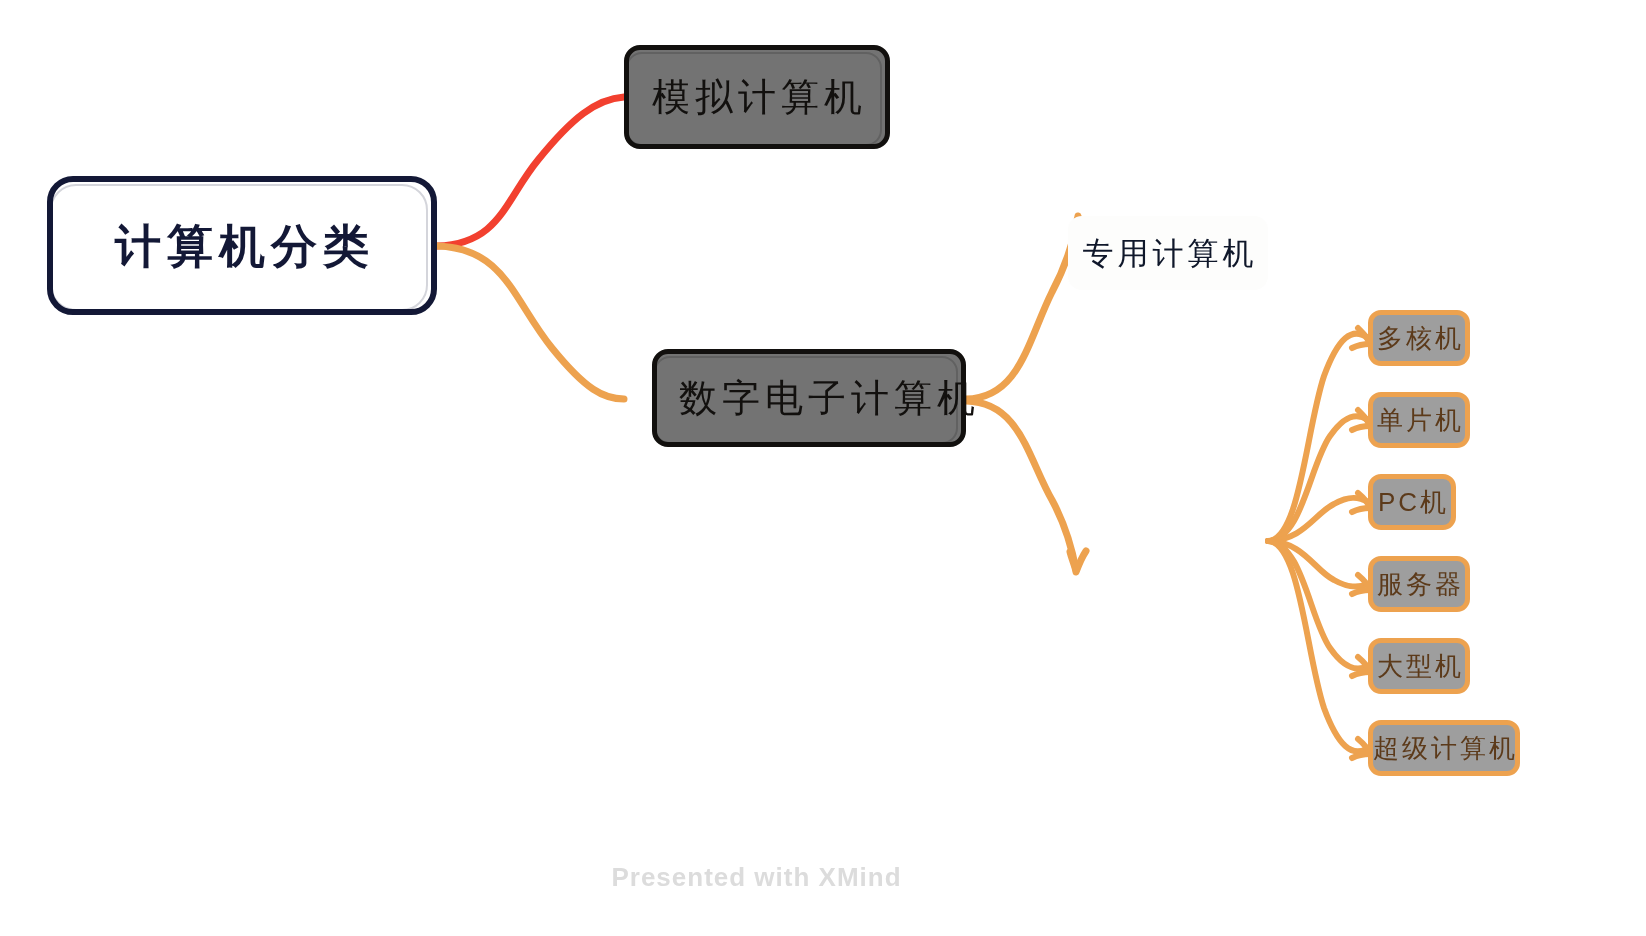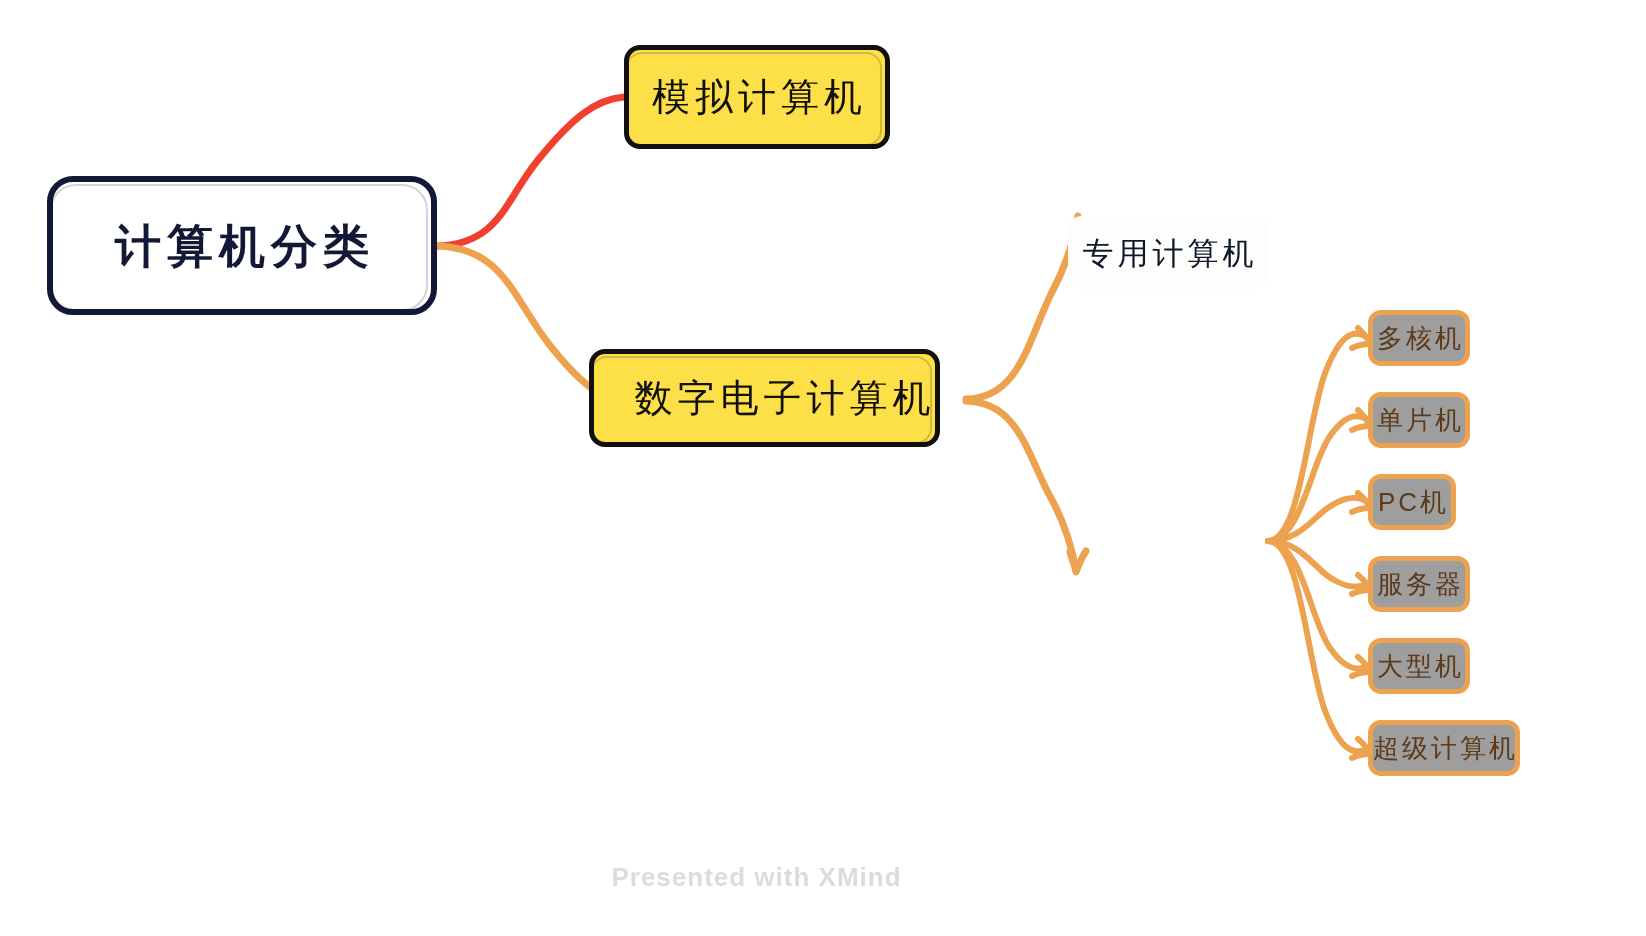--- a/index.html
+++ b/index.html
@@ -57,21 +57,21 @@
     font-weight: 700;
     color: #131836;
     letter-spacing: 6px;
     text-indent: 6px;
   }
 
   
   .node.lvl1 {
     border: 5px solid #12100e;
     border-radius: 16px;
-    background: #fde047;
+    background: #737373;
   }
   .node.lvl1 .label {
     font-size: 38px;
     font-weight: 400;
     color: #12100e;
     letter-spacing: 5px;
     text-indent: 5px;
   }
 
   
@@ -185,21 +185,21 @@
   </svg>
 
   <div class="node root" style="left:47px; top:176px; width:390px; height:139px;">
     <span class="label">计算机分类</span>
   </div>
 
   <div class="node lvl1" style="left:624px; top:45px; width:266px; height:104px;">
     <span class="label">模拟计算机</span>
   </div>
 
-  <div class="node lvl1" style="left:589px; top:349px; width:351px; height:98px;padding-left:36px;">
+  <div class="node lvl1" style="left:652px; top:349px; width:314px; height:98px;padding-left:36px;">
     <span class="label">数字电子计算机</span>
   </div>
 
   <div class="node lvl2" style="left:1068px; top:216px; width:200px; height:74px;">
     <span class="label">专用计算机</span>
   </div>
 
 
   <div class="node lvl3" style="left:1368px; top:310px; width:102px; height:56px;">
     <span class="label">多核机</span>

